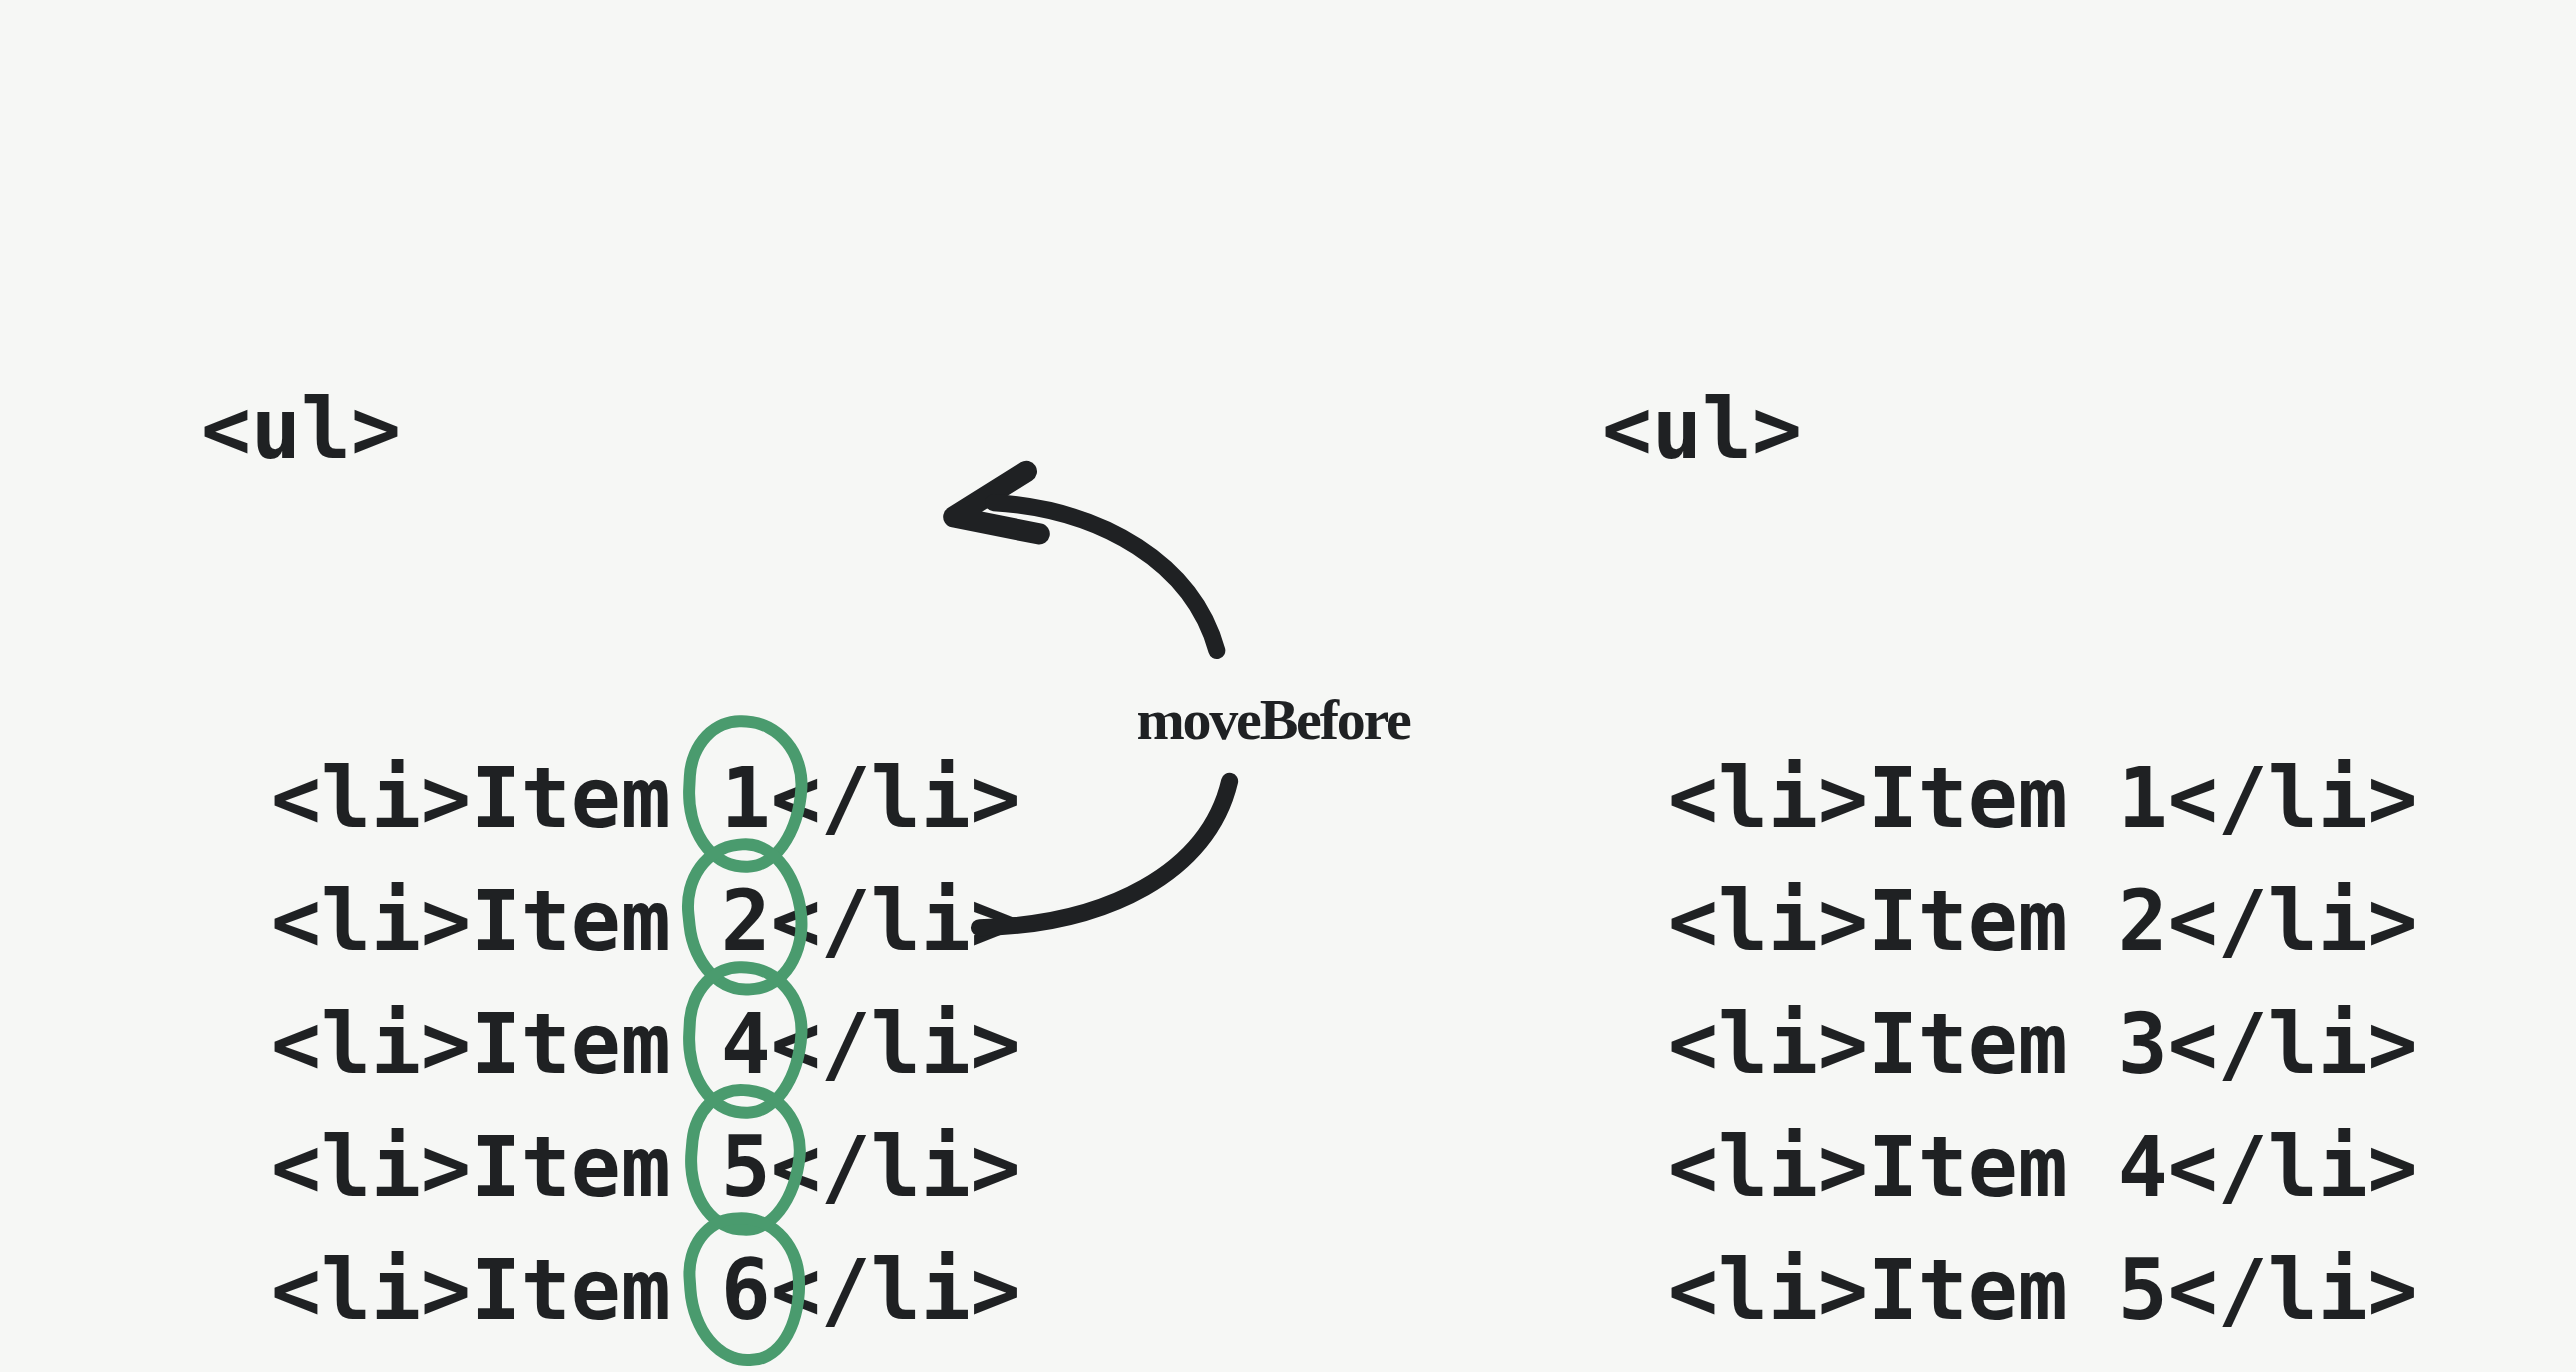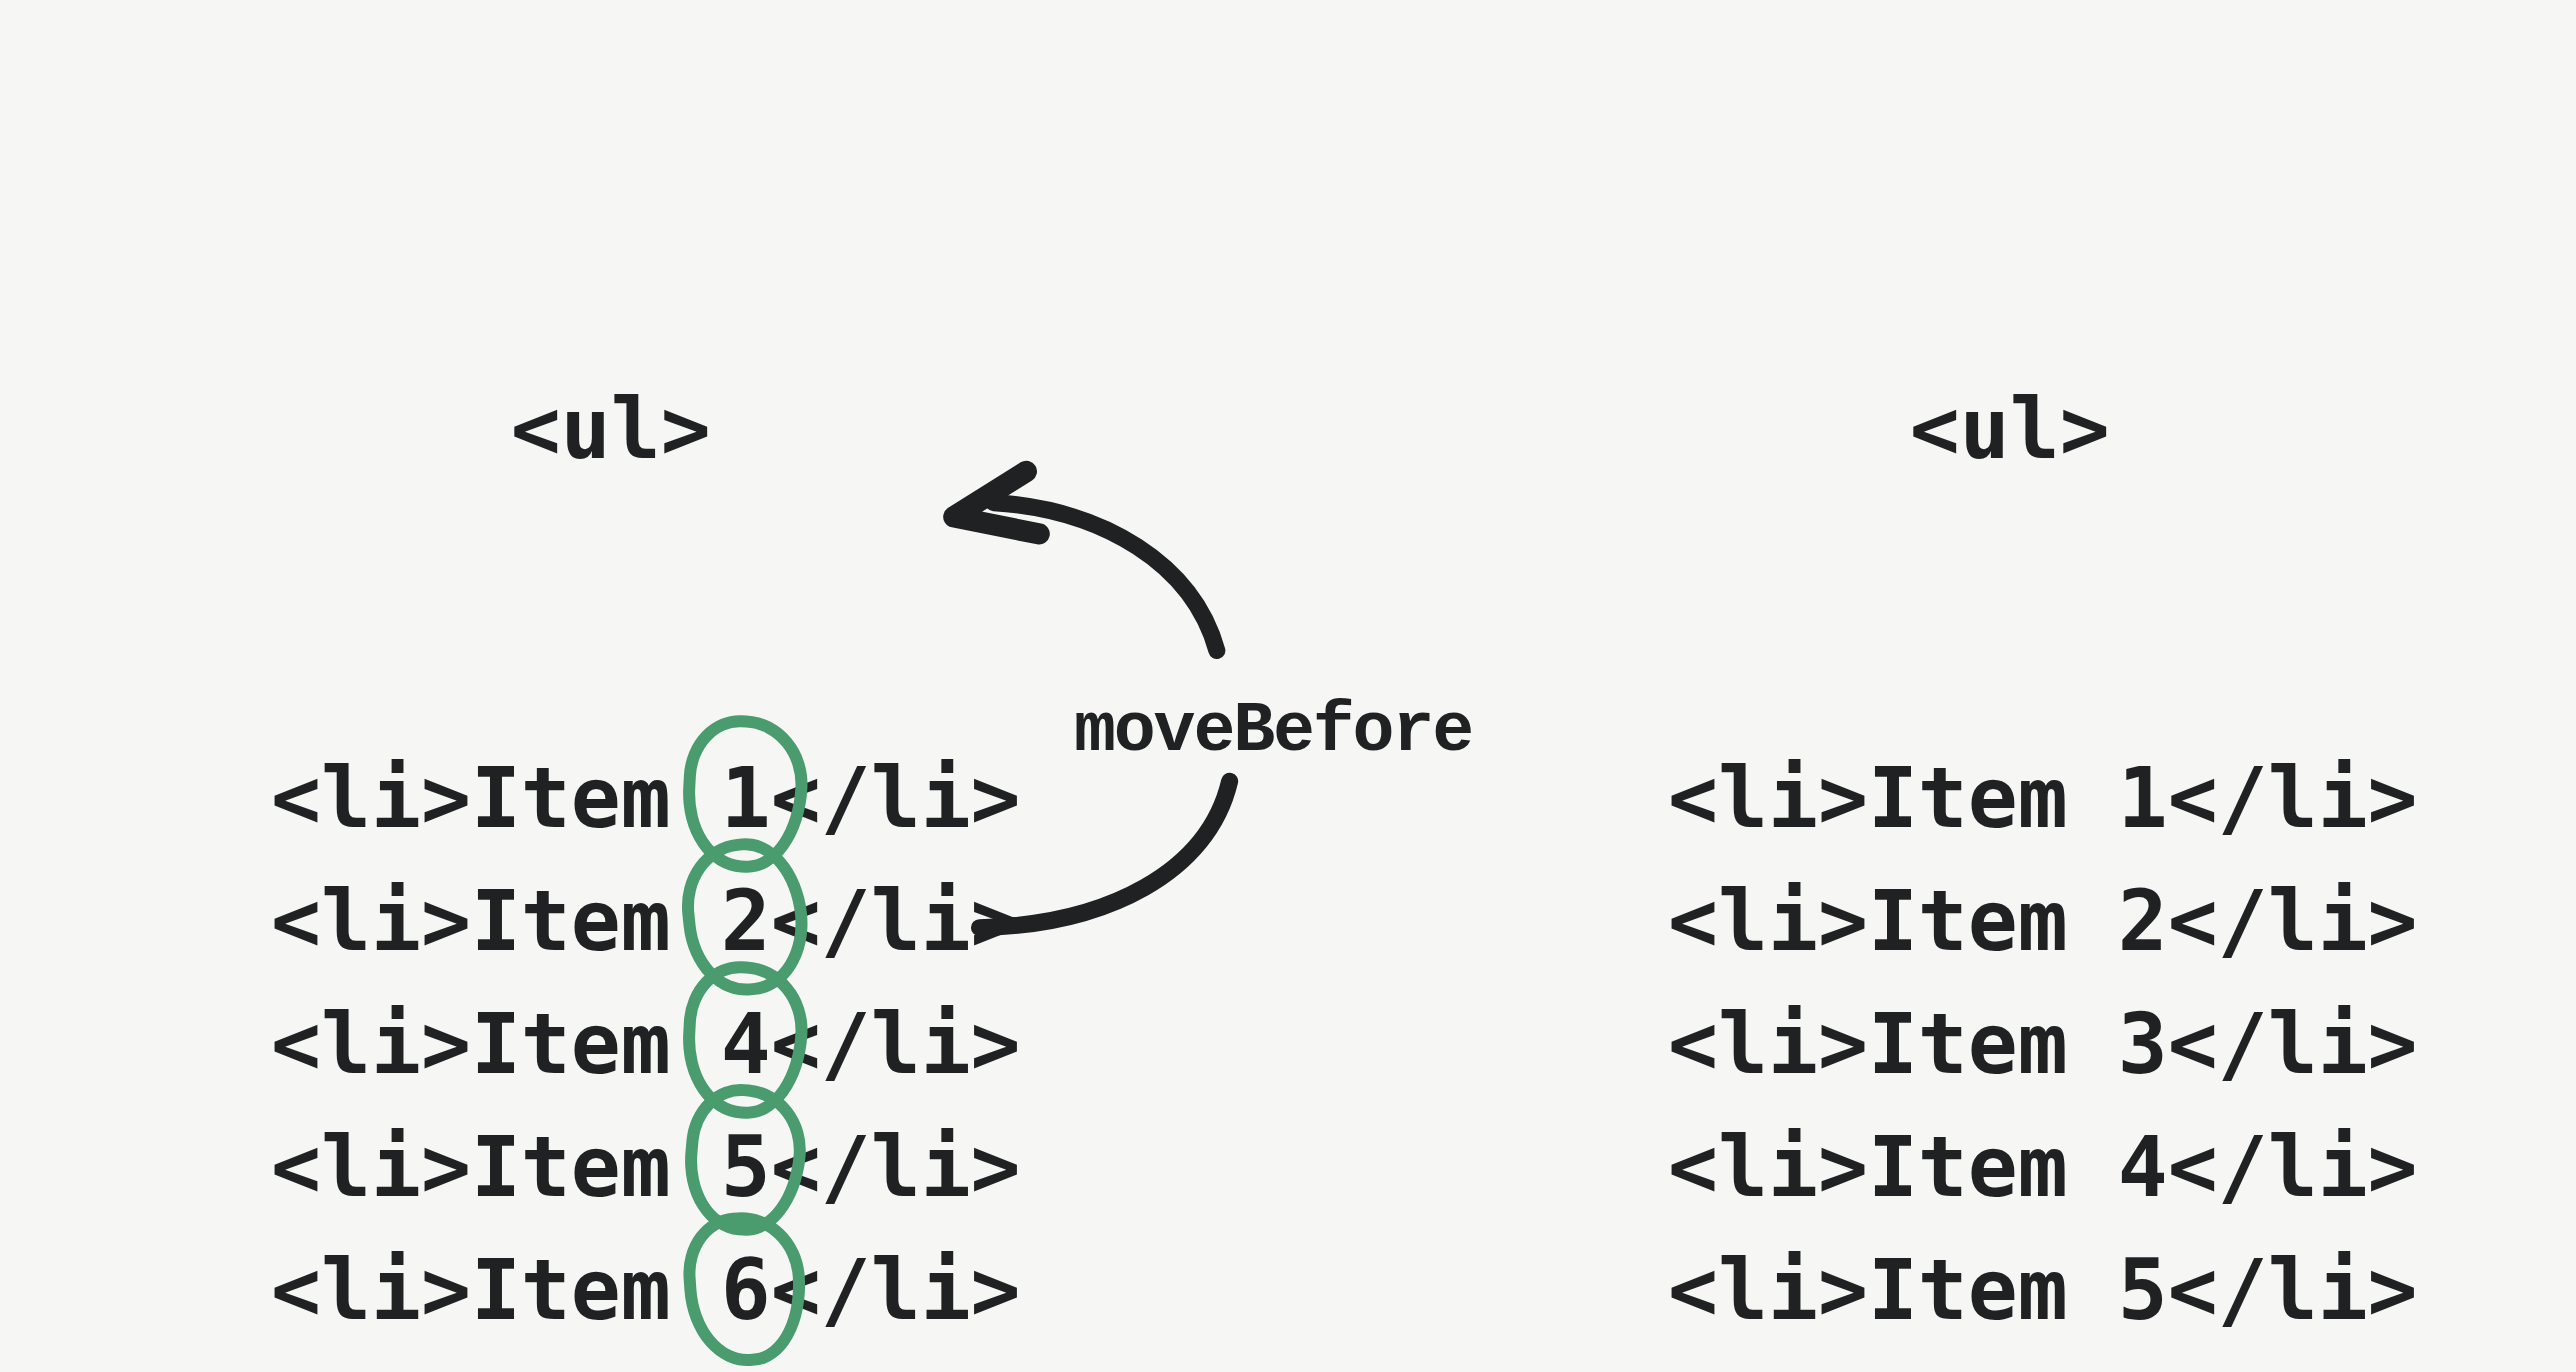--- a/index.html
+++ b/index.html
@@ -11,21 +11,20 @@
   html, body { margin: 0; padding: 0; background: var(--bg); }
 
   .canvas {
     position: relative;
     z-index: 0;               
     width: 2482px;
     height: 1372px;
     background: var(--bg);
     overflow: hidden;
     color: var(--ink);
-    text-align: center;
   }
 
   .code-block {
     position: absolute;
     top: 122px;
     font-family: "DejaVu Sans Mono", "Liberation Mono", monospace;
     font-weight: 700;
     font-size: 83px;
     line-height: 123px;
     white-space: pre;
@@ -74,27 +73,26 @@
     stroke-linejoin: round;
   }
   .arrow-arc  { stroke-width: 24px; }
   .arrow-head { stroke-width: 30px; }
 
   .move-label {
     position: absolute;
     left: 1273px;
     top: 719px;
     transform: translate(-50%, -50%);
-    font-family: Liberation Mono, monospace;
+    font-family: Liberation Serif, serif;
     font-weight: 700;
-    font-size: 70px;
+    font-size: 58px;
     letter-spacing: -2.2px;
     white-space: nowrap;
     color: var(--ink);
-    margin-top: 12px;
   }
 </style>
 </head>
 <body>
 
 <div class="canvas">
 
   <section class="code-block left">
     <div class="line tag">&lt;ul&gt;</div>
     <div class="items"><div class="line"><span>&lt;li&gt;Item </span><span class="num circled">1</span><span>&lt;/li&gt;</span></div><div class="line"><span>&lt;li&gt;Item </span><span class="num circled">2</span><span>&lt;/li&gt;</span></div><div class="line"><span>&lt;li&gt;Item </span><span class="num circled">4</span><span>&lt;/li&gt;</span></div><div class="line"><span>&lt;li&gt;Item </span><span class="num circled">5</span><span>&lt;/li&gt;</span></div><div class="line"><span>&lt;li&gt;Item </span><span class="num circled">6</span><span>&lt;/li&gt;</span></div><div class="line"><span>&lt;li&gt;Item </span><span class="num">3</span><span>&lt;/li&gt;</span></div></div>

